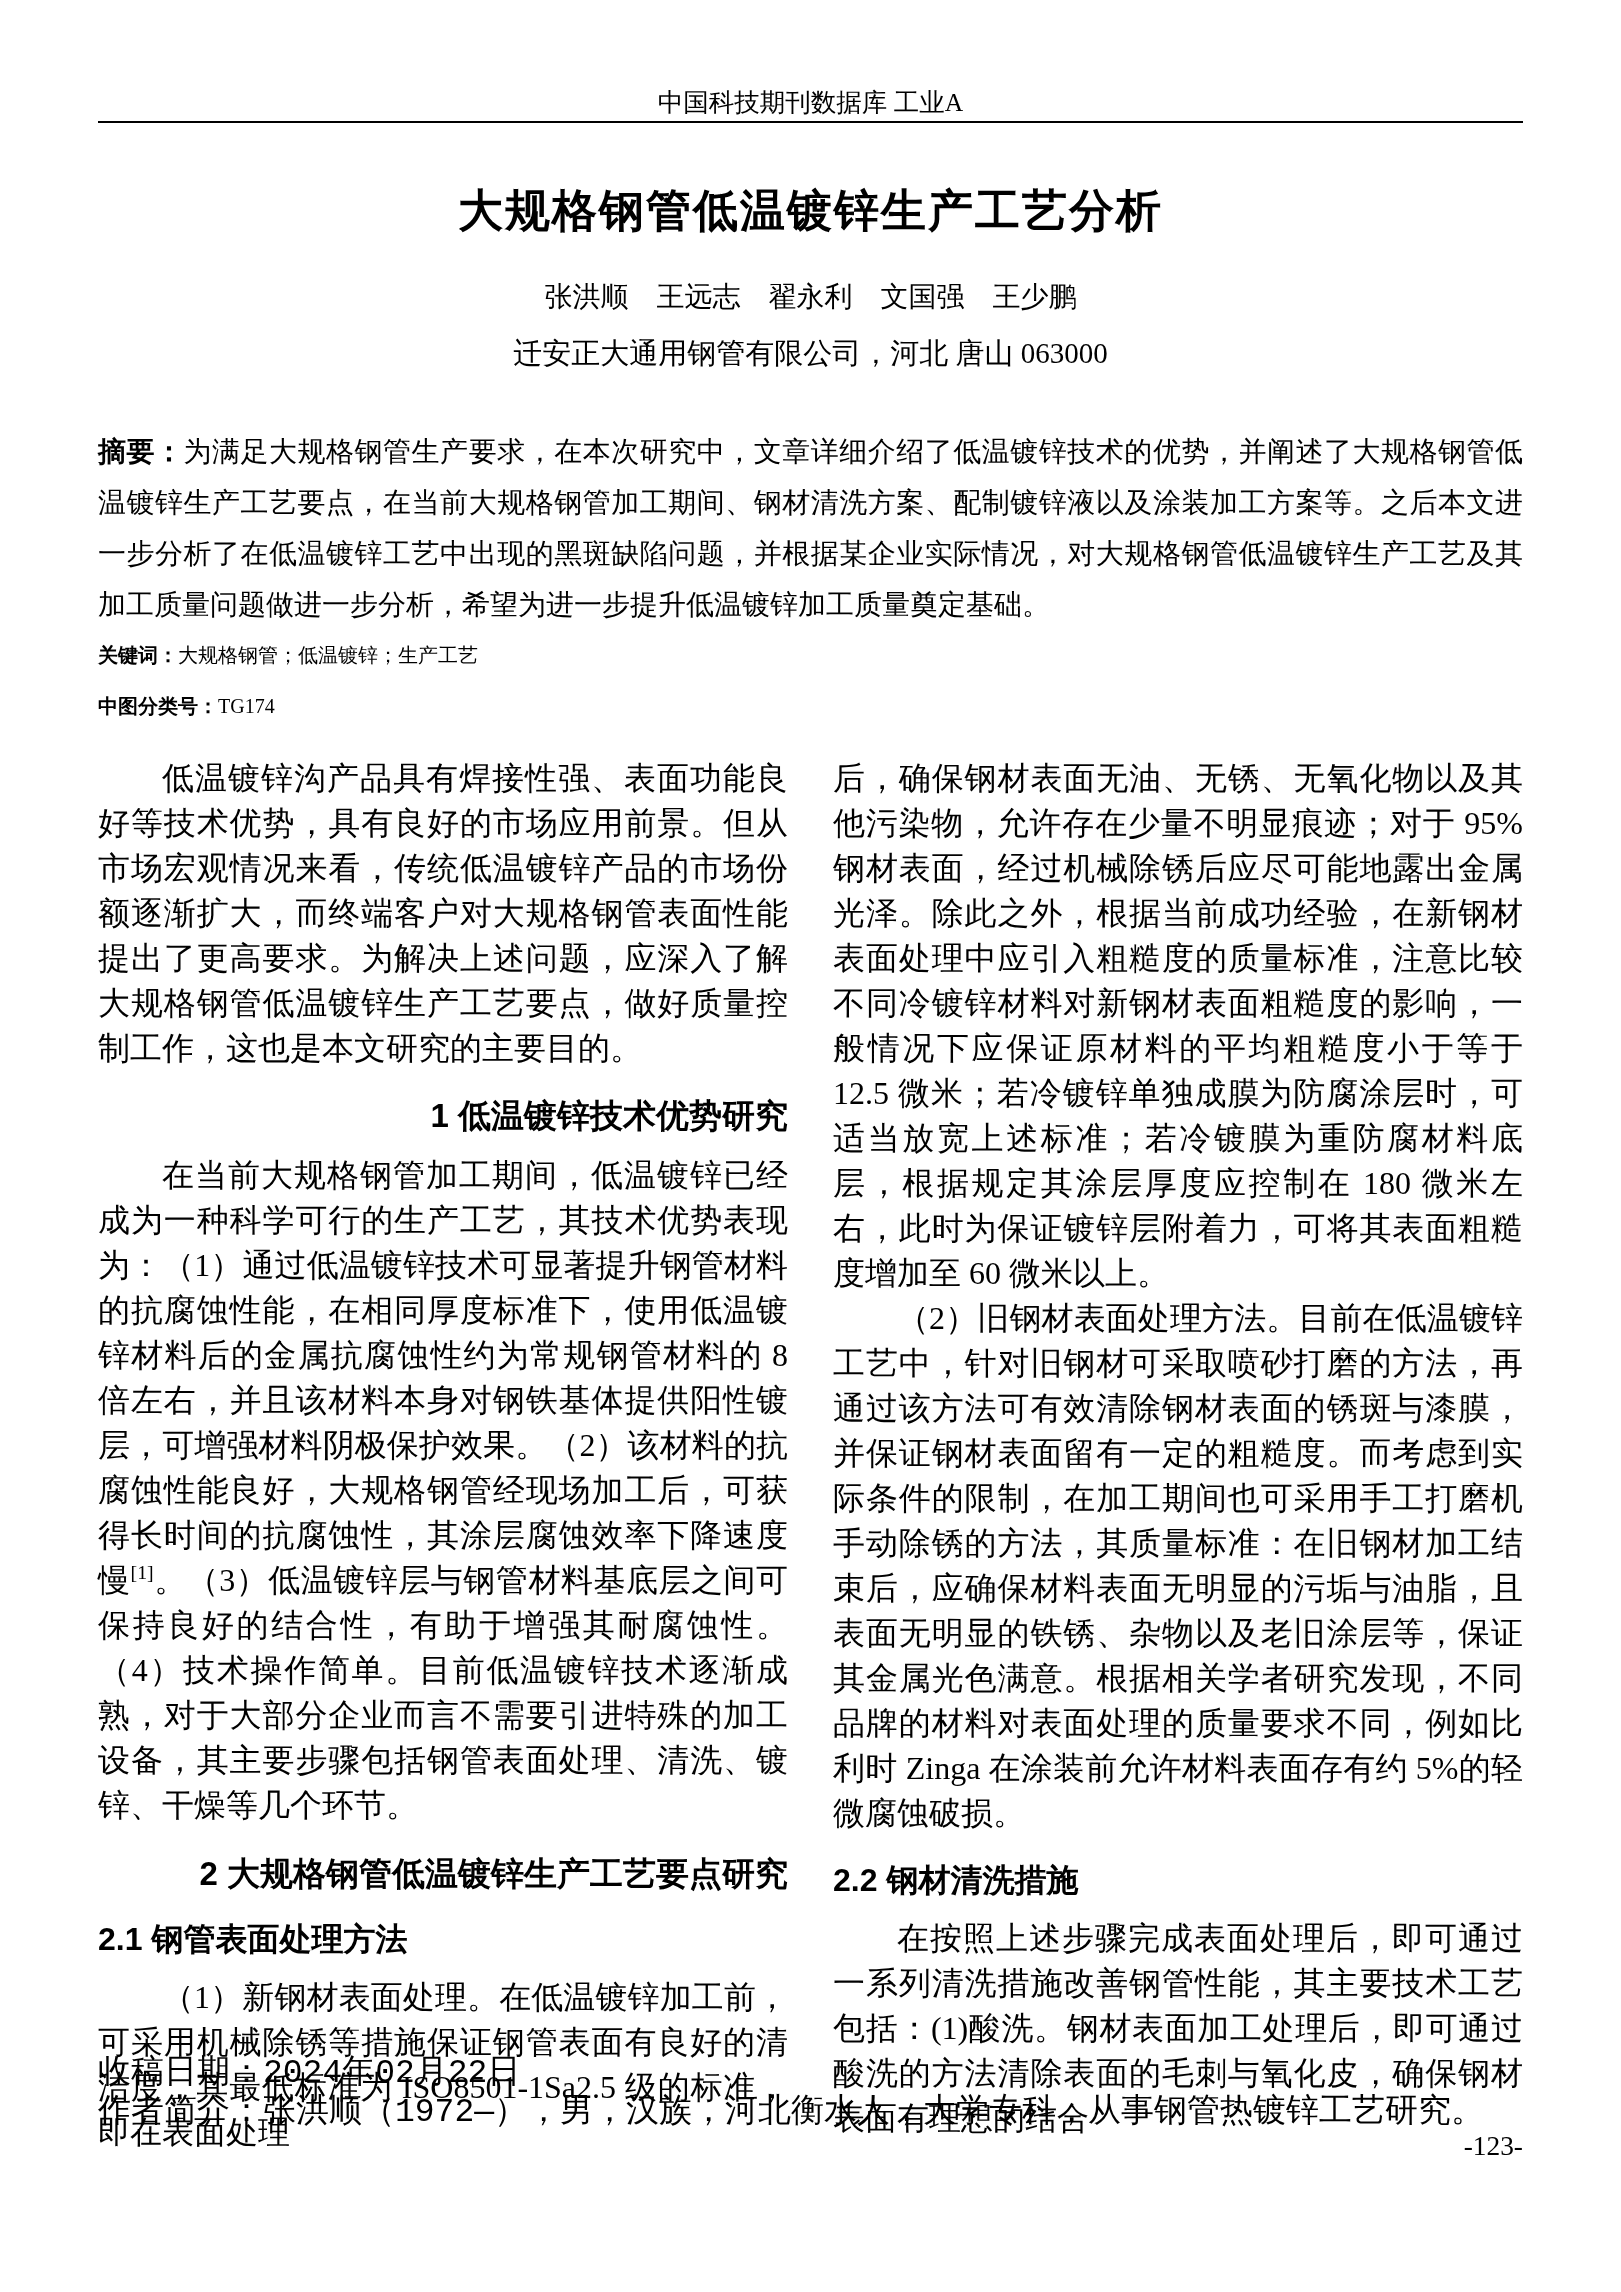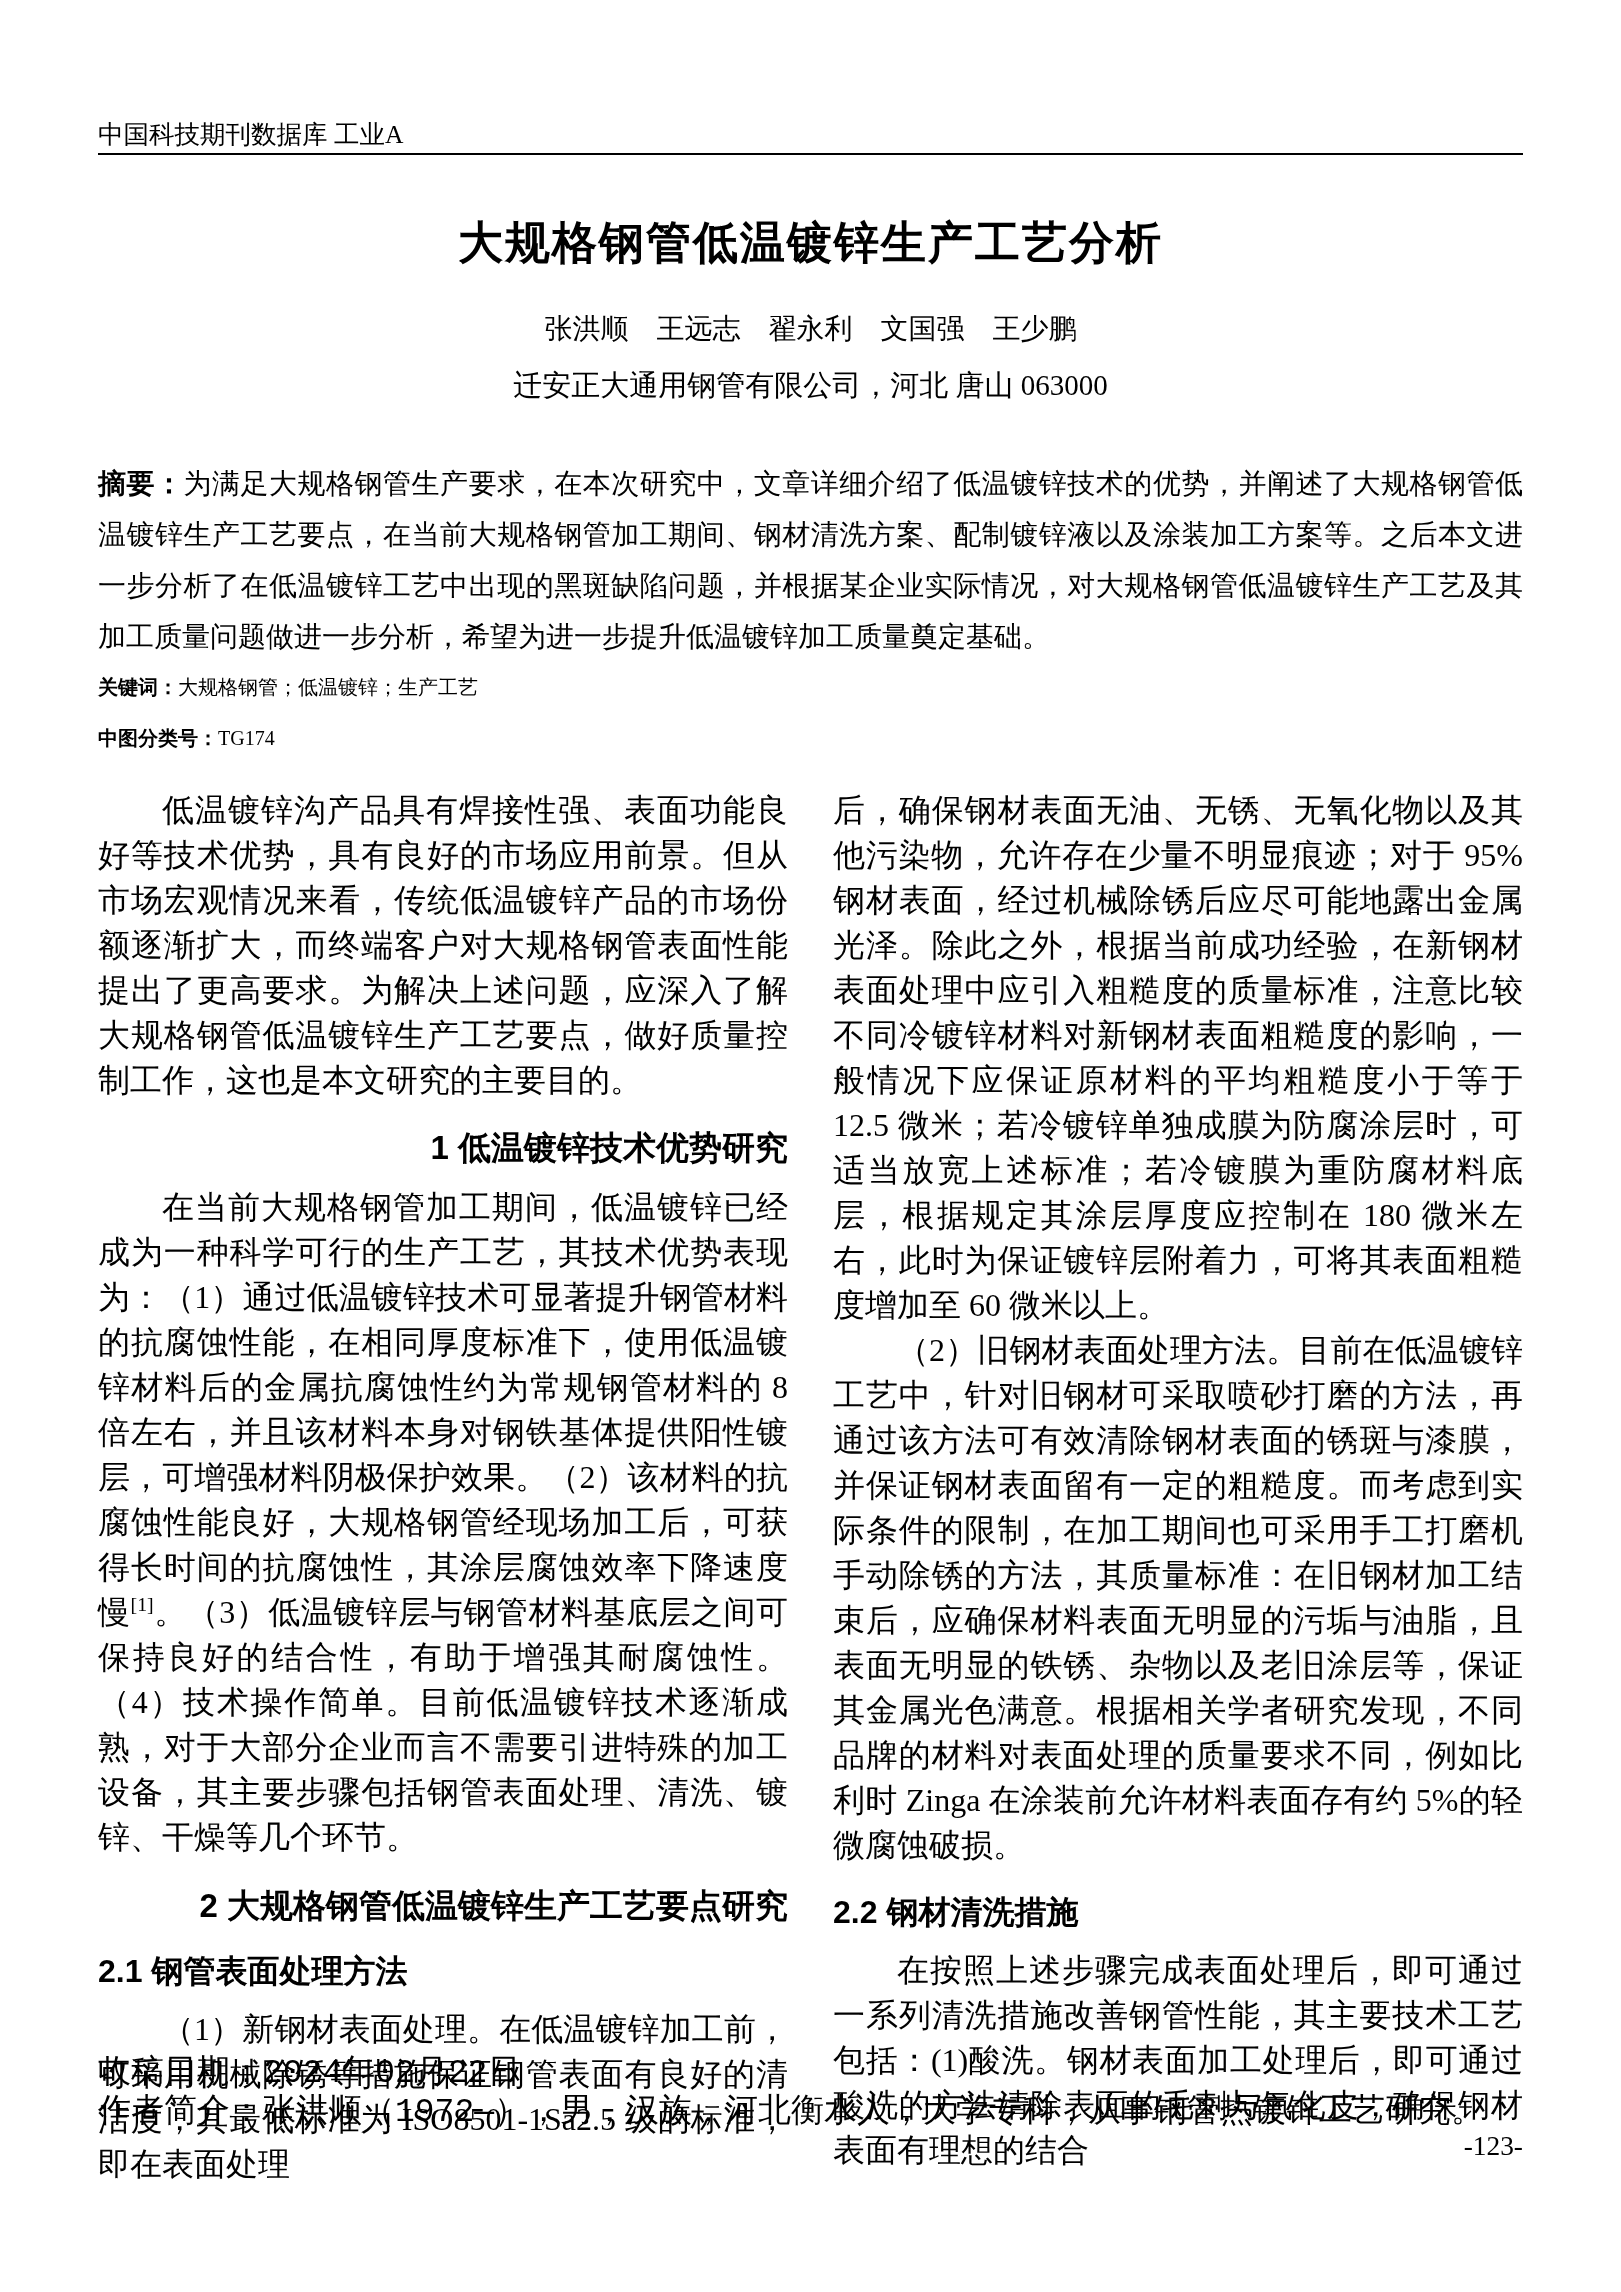--- a/index.html
+++ b/index.html
@@ -15,22 +15,22 @@
     color: #000000;
     font-family: "Liberation Serif", "DejaVu Serif", serif;
     overflow: hidden;
   }
   .content {
     margin: 0 98px;
     width: 1425px;
   }
   
   .journal-header {
-    padding-top: 120px;
-    text-align: left;
+    padding-top: 88px;
+    text-align: center;
     font-size: 25.5px;
     line-height: 29px;
     font-family: "Liberation Serif", "DejaVu Serif", serif;
   }
   .header-rule {
     margin-top: 3.9px;
     border: none;
     border-top: 2.9px solid #000000;
     height: 0;
   }

